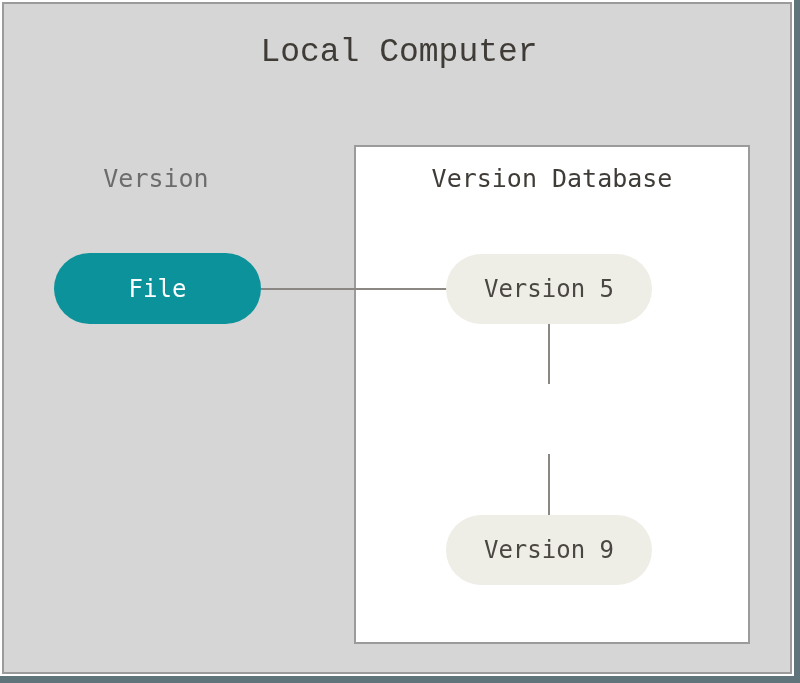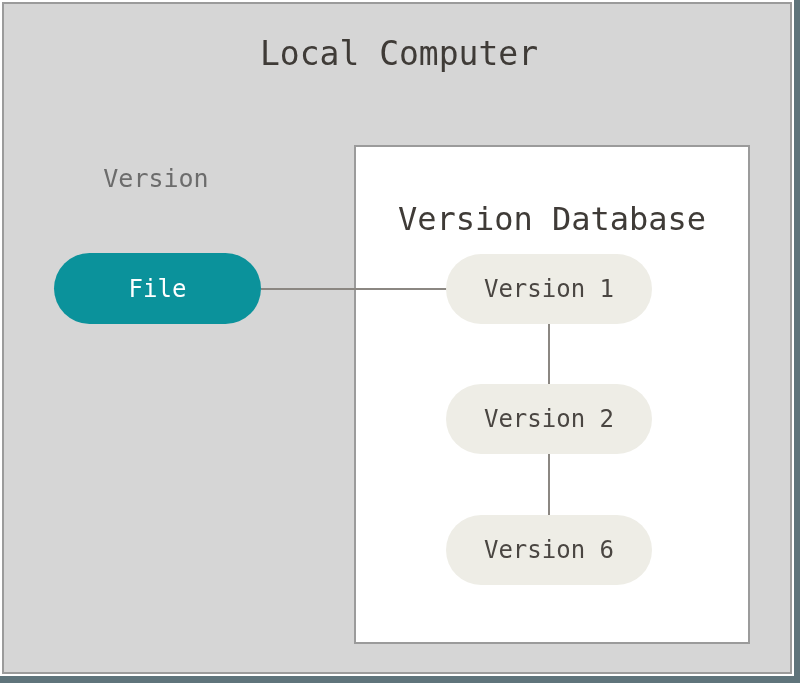--- a/index.html
+++ b/index.html
@@ -47,20 +47,21 @@
   }
   #local-title {
     position: absolute;
     left: 0;
     top: 30px;
     width: 790px;
     text-align: center;
     font-size: 33px;
     letter-spacing: 0px;
     color: #3f3b37;
+    font-family: Liberation Mono, monospace;
   }
   #checkout-label {
     position: absolute;
     left: 48px;
     top: 160px;
     width: 208px;
     text-align: center;
     font-size: 25px;
     color: #6c6c6c;
   }
@@ -74,23 +75,22 @@
     background: #ffffff;
     border: 2px solid #9b9b9b;
     box-sizing: border-box;
   }
   #vdb-title {
     position: absolute;
     left: 350px;
     top: 160px;
     width: 396px;
     text-align: center;
-    font-size: 32px;
+    font-size: 25px;
     color: #3f3b37;
-    margin-top: 36px;
   }
   
   .pill {
     position: absolute;
     display: flex;
     align-items: center;
     justify-content: center;
     border-radius: 999px;
     box-sizing: border-box;
     font-size: 24px;
@@ -151,24 +151,23 @@
     <div id="vdb-box"></div>
 
     <div id="vdb-title">Version Database</div>
 
     <div class="conn" id="conn-file-v3"></div>
     <div class="conn" id="conn-v3-v2"></div>
     <div class="conn" id="conn-v2-v1"></div>
 
     <div class="pill" id="file-node">File</div>
 
-    <div class="pill version-node" id="version-3">Version 1</div>
+    <div class="pill version-node" id="version-3">Version 5</div>
 
-    <div class="pill version-node" id="version-2">Version 2</div>
 
-    <div class="pill version-node" id="version-1">Version 6</div>
+    <div class="pill version-node" id="version-1">Version 9</div>
 
   </div>
 
   <div id="edge-right"></div>
   <div id="edge-bottom"></div>
 
 </div>
 
 </body></html>

